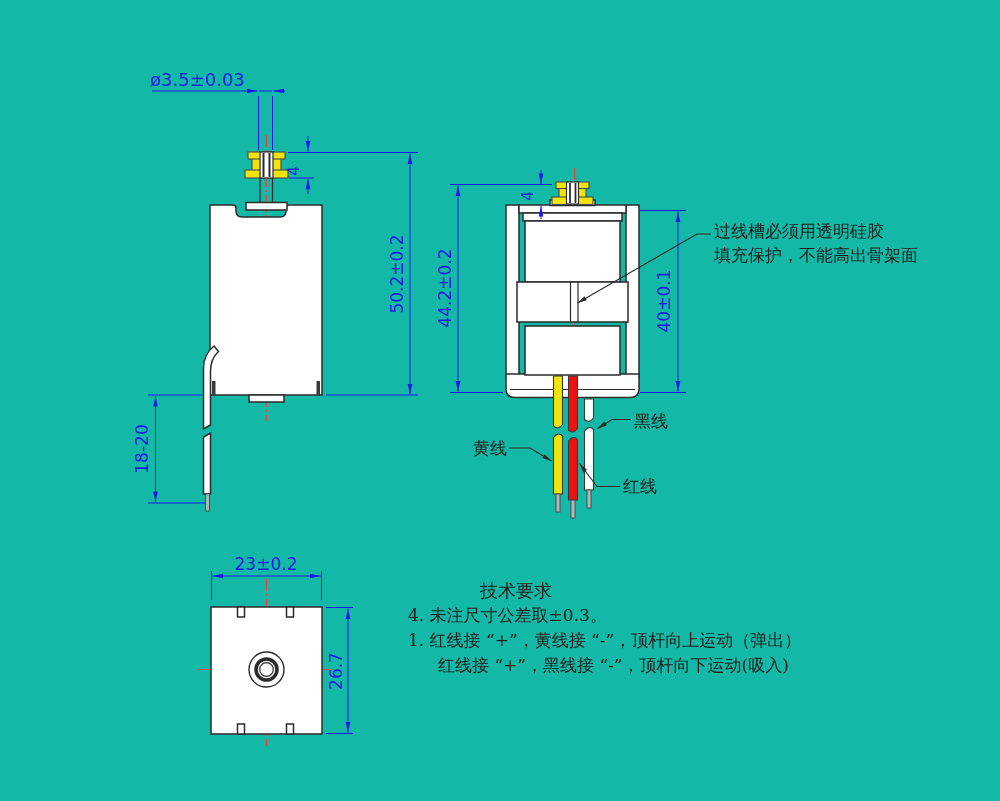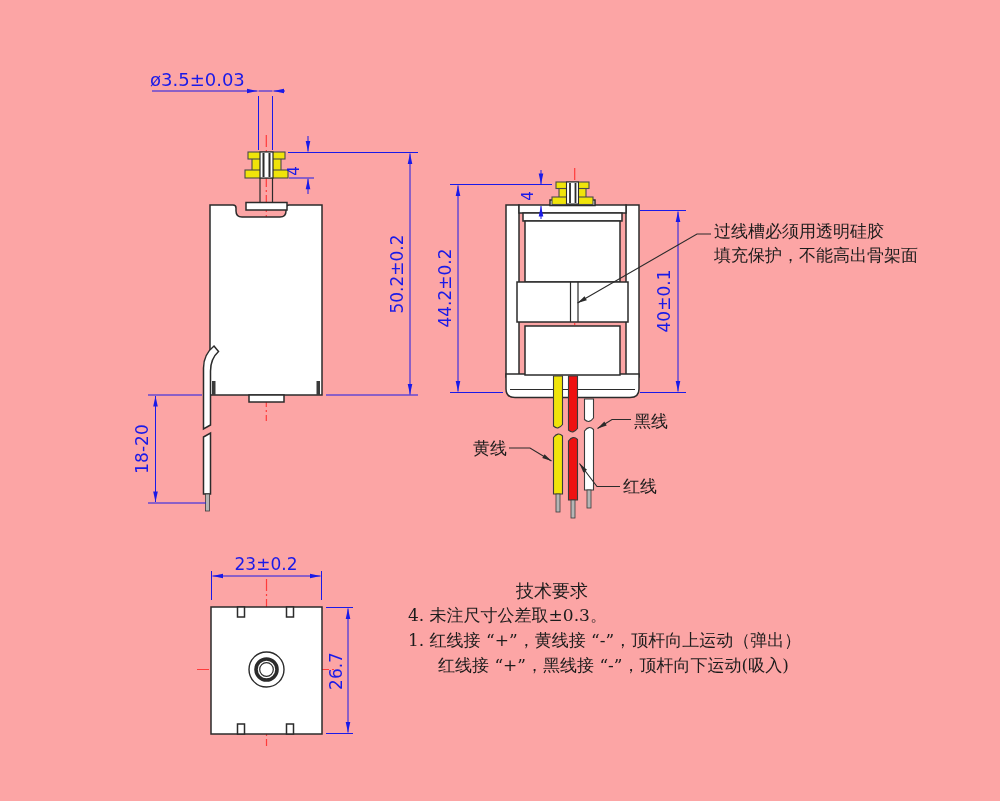--- a/index.html
+++ b/index.html
@@ -1,16 +1,16 @@
 <!DOCTYPE html>
 <html><head>
 <meta charset="utf-8">
 <style>
   html,body{margin:0;padding:0;background:#ffffff;}
-  .stage{position:relative;width:1000px;height:801px;background:#fca5a5;overflow:hidden;
+  .stage{position:relative;width:1000px;height:801px;background:#14b8a6;overflow:hidden;
          font-family:"DejaVu Sans","Liberation Sans",sans-serif;}
   svg{position:absolute;left:0;top:0;}
   
   .ol  {fill:#ffffff;stroke:#2b2b2b;stroke-width:1.5;stroke-linejoin:miter;}
   .ol2 {fill:none;stroke:#2b2b2b;stroke-width:1.2;}
   .dk  {fill:#3a3a3a;stroke:none;}
   .dim {stroke:#1a1ae8;stroke-width:1;fill:none;}
   .dimtxt{fill:#1a1ae8;font-family:"DejaVu Sans","Liberation Sans",sans-serif;font-size:17px;}
   .dimtxt.small{font-size:15px;}
   .dimtxt.big{font-size:18px;}
@@ -18,21 +18,21 @@
   .yel {fill:#f0e40a;stroke:#4a4a4a;stroke-width:1.1;}
   .wire-y{fill:#f0e40a;stroke:#3a3a3a;stroke-width:1.1;}
   .wire-r{fill:#ee1111;stroke:#3a3a3a;stroke-width:1.1;}
   .wire-w{fill:#ffffff;stroke:#3a3a3a;stroke-width:1.1;}
   .tip {fill:#b5b5b5;stroke:#3a3a3a;stroke-width:0.8;}
   .lead{stroke:#2b2b2b;stroke-width:1.1;fill:none;}
   .lbl {fill:#1c1c1c;font-family:"DejaVu Serif","Liberation Serif",serif;font-size:17px;}
   
   .tech{position:absolute;left:408px;top:578px;width:480px;color:#1c1c1c;
         font-family:"DejaVu Serif","Liberation Serif",serif;font-size:17px;line-height:25px;}
-  .tech-title{margin-left:108px;font-size:18px;}
+  .tech-title{margin-left:72px;font-size:18px;}
   .tech-line{white-space:nowrap;}
   .tech-line.indent{margin-left:30px;}
 </style>
 </head>
 <body>
 
 <div class="stage">
 <svg width="1000" height="801" viewBox="0 0 1000 801">
   <defs>
     <marker id="arrB" markerUnits="userSpaceOnUse" markerWidth="12" markerHeight="10" viewBox="0 0 12 10" refX="11.5" refY="5" orient="auto-start-reverse">

